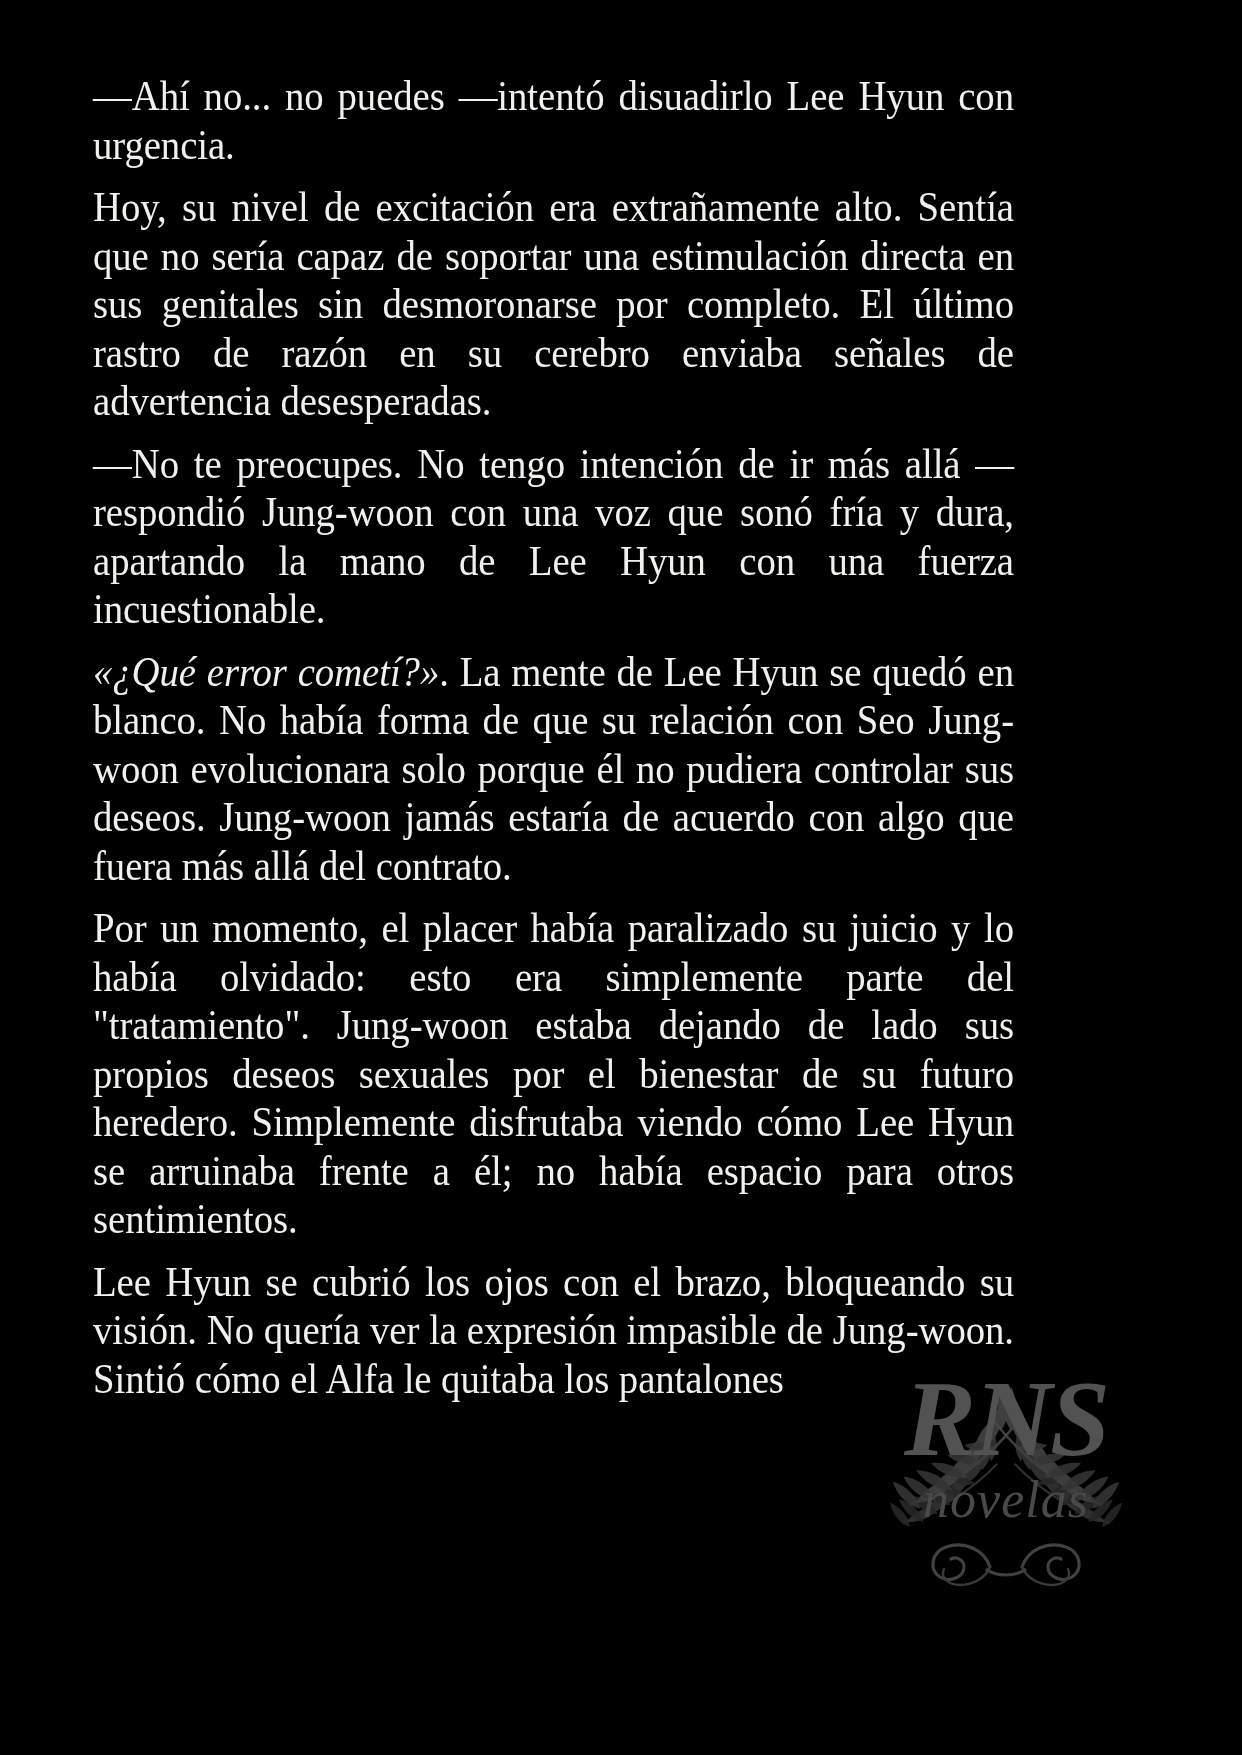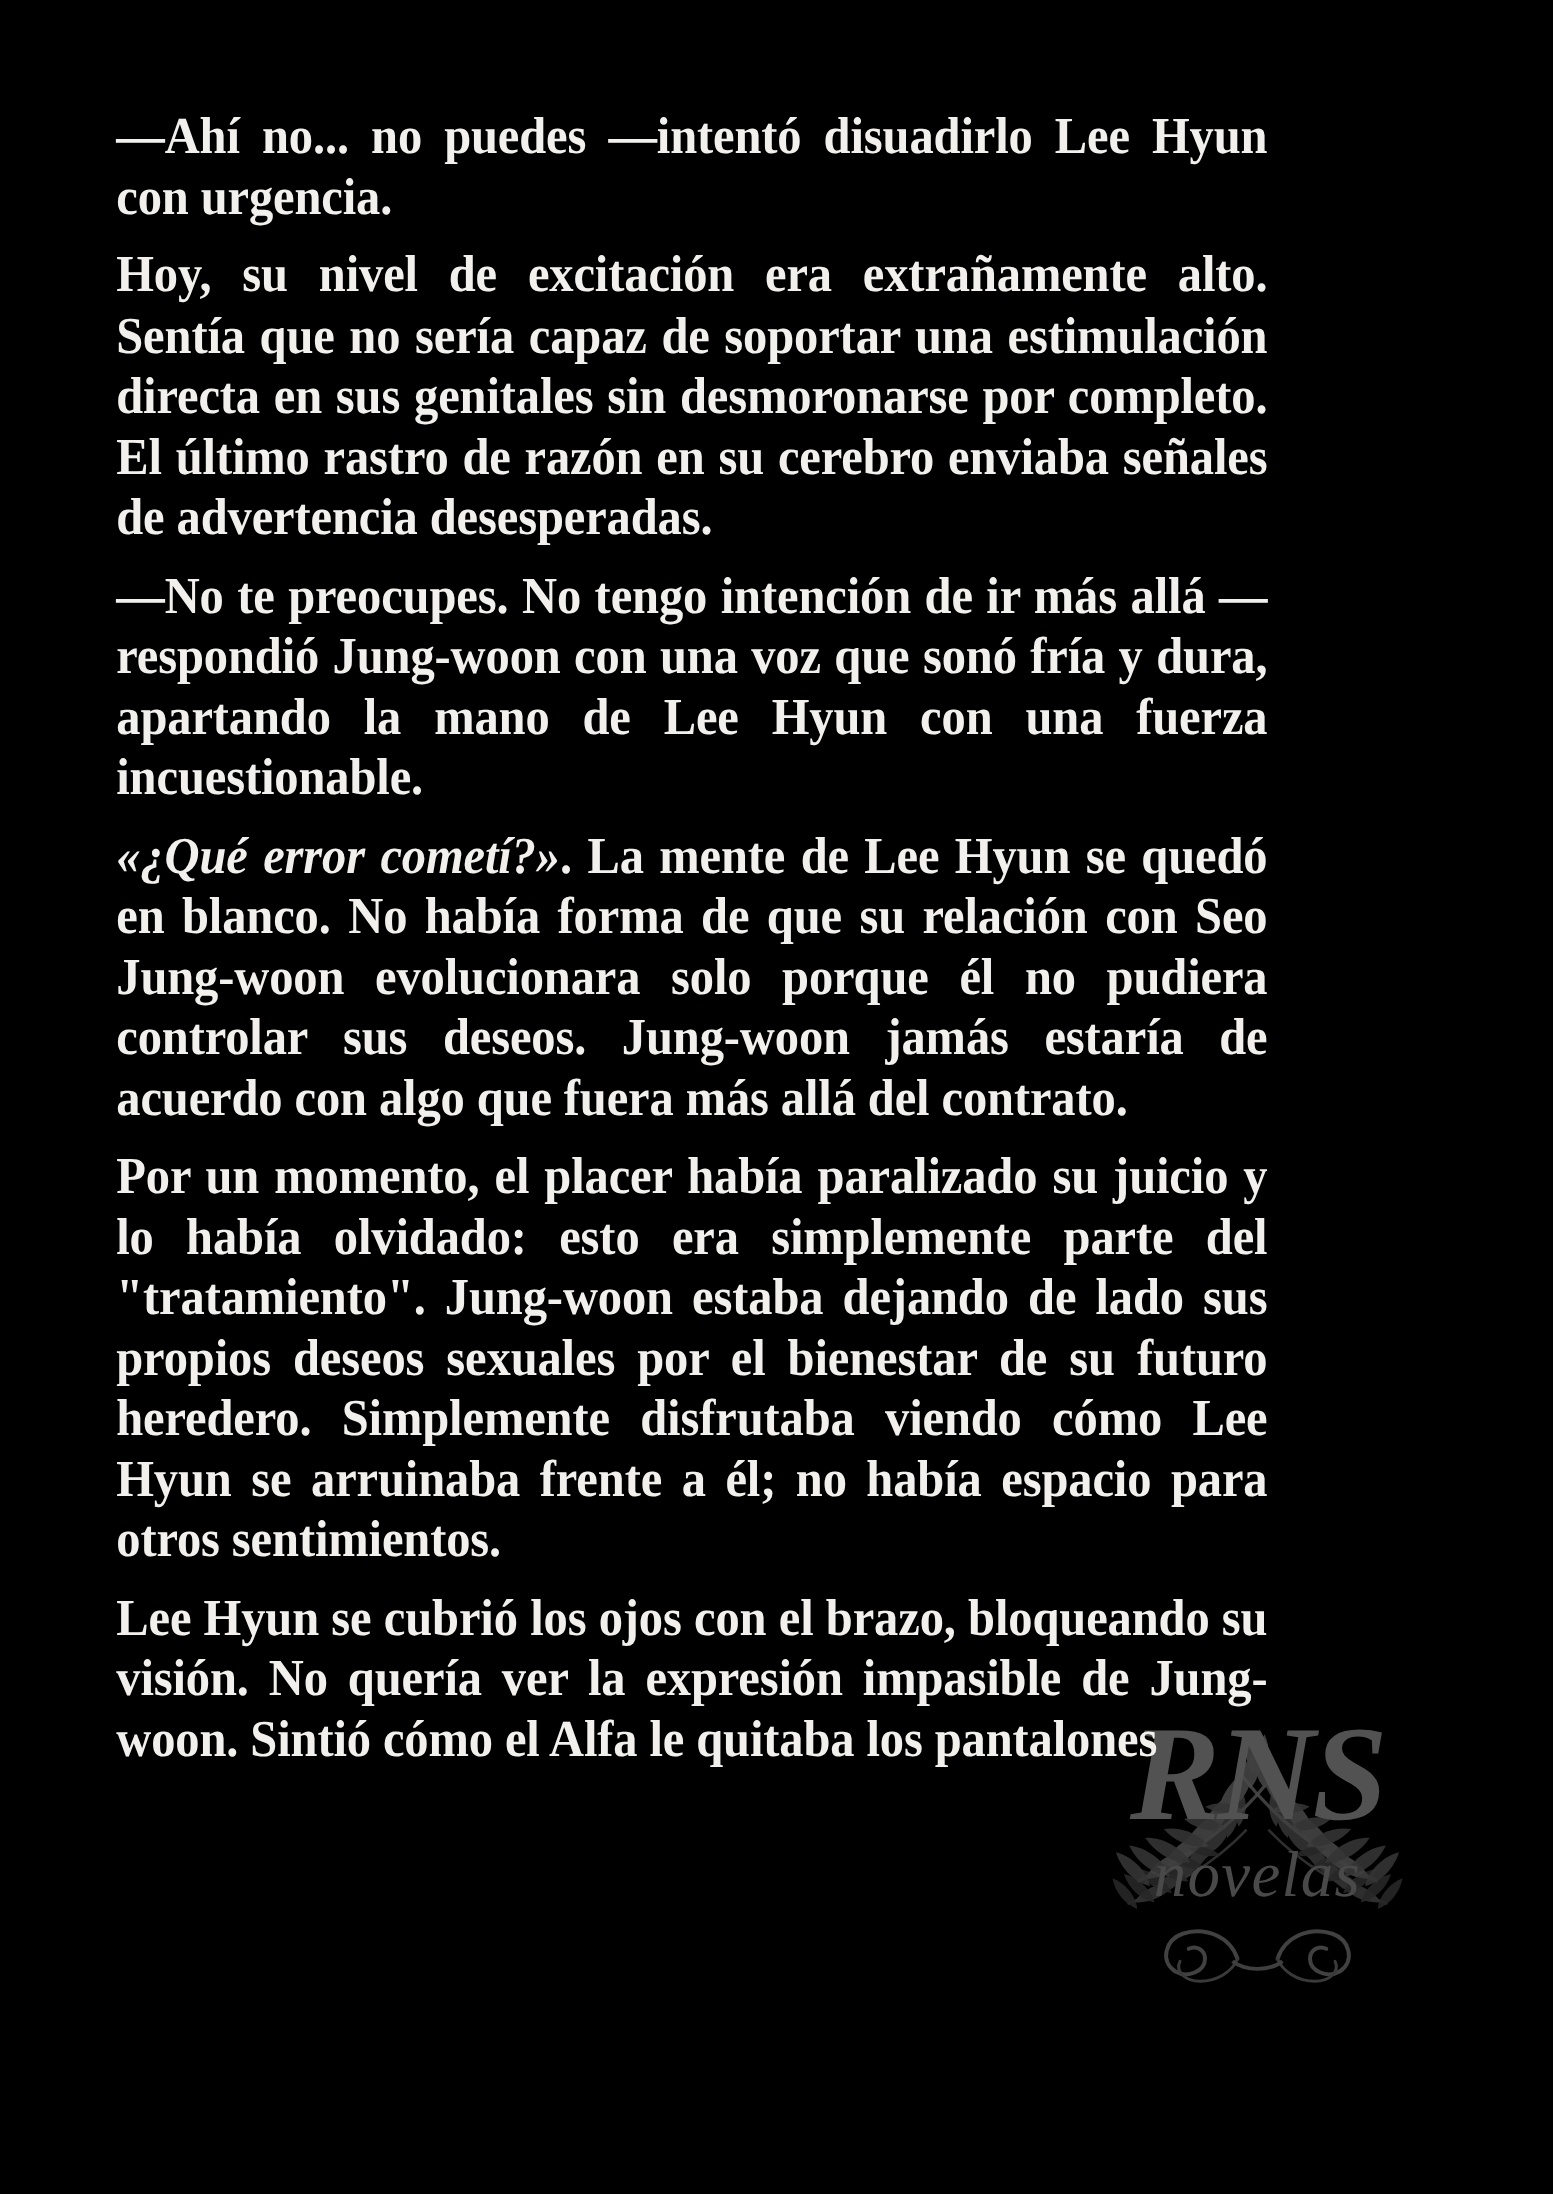--- a/index.html
+++ b/index.html
@@ -33,24 +33,23 @@
     z-index: 1;
     opacity: 0.92;
     text-align: center;
   }
   #watermark svg { display: block; width: 100%; height: 100%; }
 
   
   #text-column {
     position: absolute;
     left: 93px;
-    top: 84px;
+    top: 72px;
     width: 921px;
     z-index: 2;
-    font-weight: bold;
   }
 
   .para {
     color: #f2f0ec;
     font-size: 41.5px;
     line-height: 48.5px;
     text-align: justify;
     text-justify: inter-word;
     margin: 0 0 14px 0;
     letter-spacing: -0.1px;

